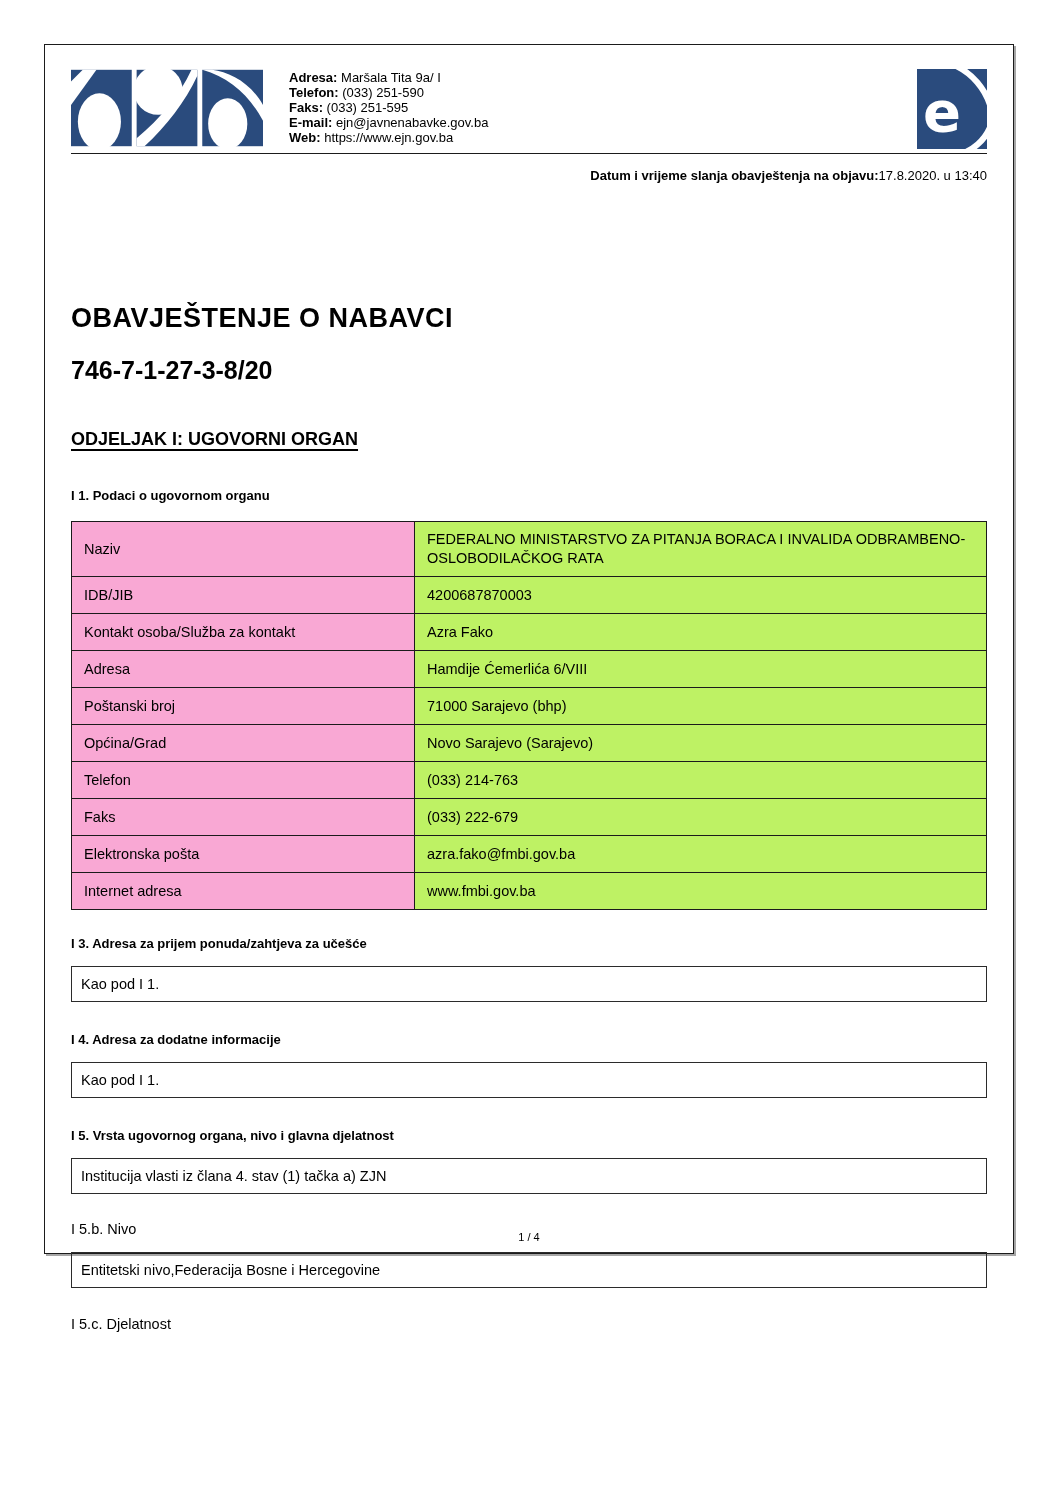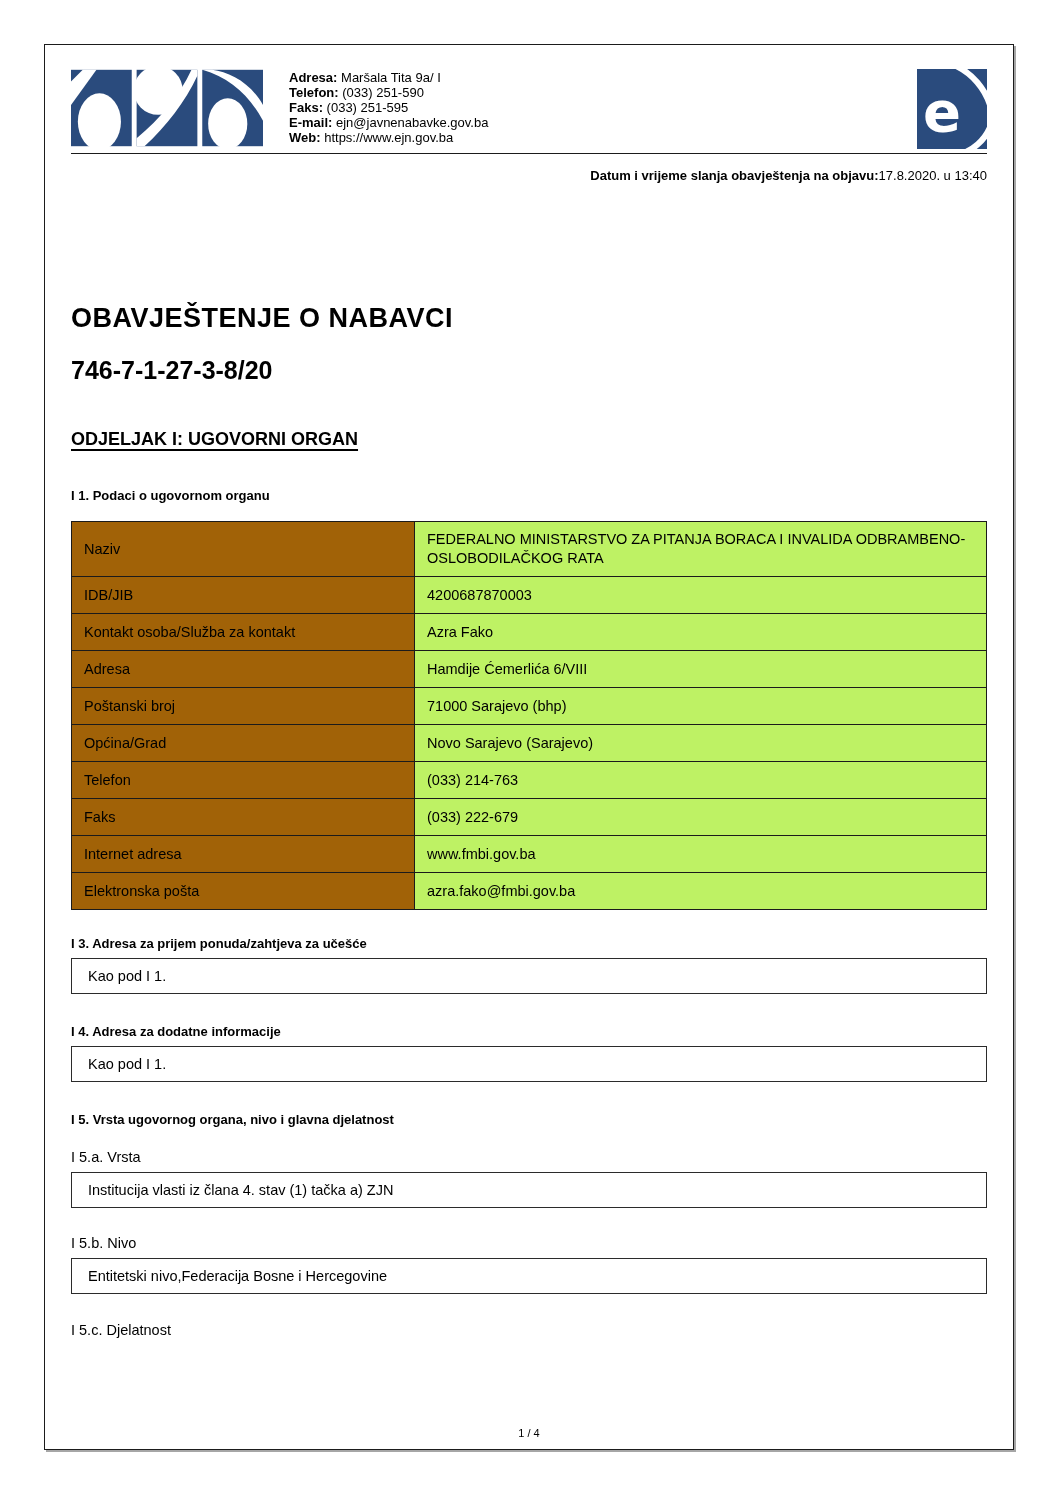--- a/index.html
+++ b/index.html
@@ -7,21 +7,21 @@
     width: 1058px;
     height: 1497px;
     background: #ffffff;
     font-family: "Liberation Sans", sans-serif;
     color: #000;
     overflow: hidden;
   }
   .page-frame {
     position: absolute;
     left: 44px; top: 44px;
-    width: 970px; height: 1406px;
+    width: 970px; height: 1210px;
     box-sizing: border-box;
     border: 1.5px solid #1b1b1b;
     box-shadow: 2px 2px 0 rgba(0,0,0,0.35);
     padding: 0 26px;
     background: #fff;
   }
   .header-top { display: flex; align-items: flex-start; margin-top: 24px; }
   .logo-ajn { width: 192px; height: 78px; flex: none; }
   .contact-block { margin-left: 26px; font-size: 13px; line-height: 15px; padding-top: 1px; }
   .contact-line b { font-weight: bold; }
@@ -43,29 +43,29 @@
   .plain-label { font-size: 14.5px; margin: 24px 0 0 0; }
 
   table.info-table { width: 100%; border-collapse: collapse; margin-top: 18px; font-size: 14.5px; }
   table.info-table td {
     border: 1px solid #1b1b1b;
     padding: 8px 12px;
     height: 20px;
     vertical-align: middle;
     line-height: 19px;
   }
-  td.cell-label { width: 318px; background: #a16207; }
+  td.cell-label { width: 318px; background: #f9a8d4; }
   td.cell-value { background: #bef264; }
 
   .value-box {
     border: 1px solid #2b2b2b;
     font-size: 14.5px;
     line-height: 18px;
-    padding: 8px 16px;
-    margin-top: 7px;
+    padding: 8px 9px;
+    margin-top: 15px;
   }
 
   .page-number {
     position: absolute;
     left: 0; right: 0; bottom: 10px;
     text-align: center;
     font-size: 11px;
   }
 </style>
 </head>
@@ -169,39 +169,38 @@
       </tr>
       <tr>
         <td class="cell-label">Telefon</td>
         <td class="cell-value">(033) 214-763</td>
       </tr>
       <tr>
         <td class="cell-label">Faks</td>
         <td class="cell-value">(033) 222-679</td>
       </tr>
       <tr>
+        <td class="cell-label">Elektronska pošta</td>
+        <td class="cell-value">azra.fako@fmbi.gov.ba</td>
+      </tr>
+      <tr>
         <td class="cell-label">Internet adresa</td>
         <td class="cell-value">www.fmbi.gov.ba</td>
       </tr>
-      <tr>
-        <td class="cell-label">Elektronska pošta</td>
-        <td class="cell-value">azra.fako@fmbi.gov.ba</td>
-      </tr>
     </tbody>
   </table>
 
   <div class="sub-heading" style="margin-top:26px">I 3. Adresa za prijem ponuda/zahtjeva za učešće</div>
   <div class="value-box">Kao pod I 1.</div>
 
   <div class="sub-heading">I 4. Adresa za dodatne informacije</div>
   <div class="value-box">Kao pod I 1.</div>
 
   <div class="sub-heading">I 5. Vrsta ugovornog organa, nivo i glavna djelatnost</div>
 
-  <div class="plain-label" style="margin-top:22px">I 5.a. Vrsta</div>
   <div class="value-box">Institucija vlasti iz člana 4. stav (1) tačka a) ZJN</div>
 
   <div class="plain-label" style="margin-top:27px">I 5.b. Nivo</div>
   <div class="value-box">Entitetski nivo,Federacija Bosne i Hercegovine</div>
 
   <div class="plain-label" style="margin-top:28px">I 5.c. Djelatnost</div>
 
   <div class="page-number">1 / 4</div>
 
 </div>

